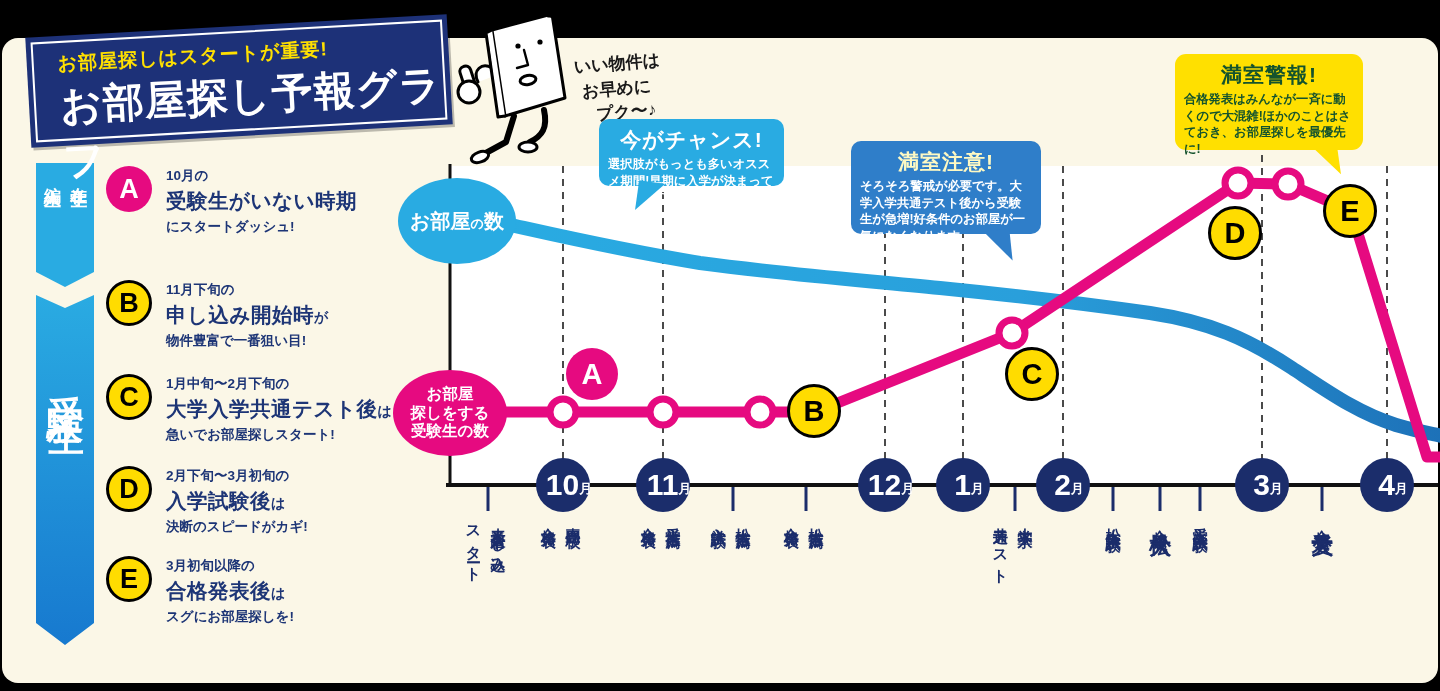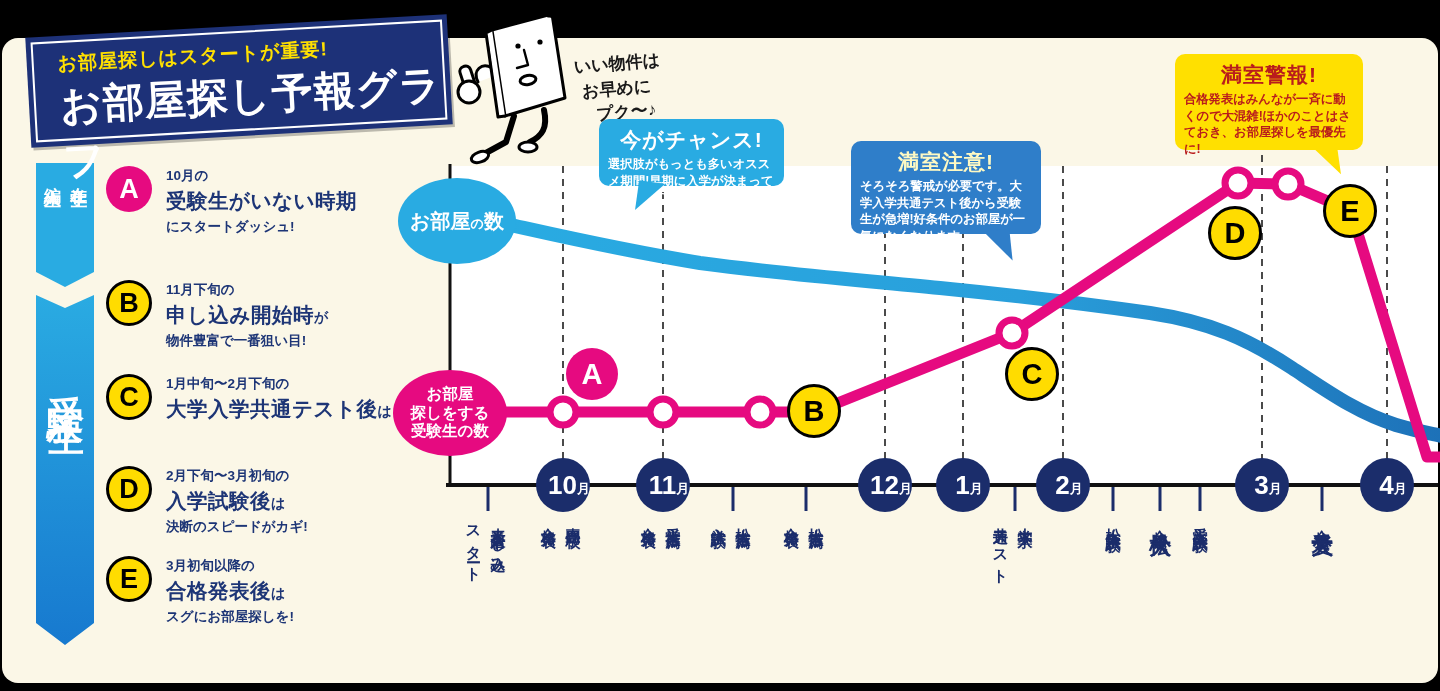--- a/index.html
+++ b/index.html
@@ -59,33 +59,33 @@
   
   .bubble{position:absolute;border-radius:10px;z-index:30;text-align:center;box-sizing:border-box;}
   .bubble .b-title{font-size:21px;font-weight:bold;margin-top:7px;letter-spacing:1px;}
   .bubble .b-body{font-size:12.3px;font-weight:bold;text-align:left;line-height:1.35;padding:2px 9px 0 9px;}
   .bubble::after{content:"";position:absolute;width:0;height:0;}
   .bubble.chance{left:599px;top:119px;width:185px;height:67px;background:#29abe2;color:#fff;}
   .bubble.chance::after{bottom:-26px;left:38px;border-top:30px solid #29abe2;border-right:26px solid transparent;transform:rotate(8deg);}
   .bubble.caution{left:851px;top:141px;width:190px;height:93px;background:#2f7ec9;color:#fff;}
   .bubble.caution .b-title{color:#fef9c3;}
   .bubble.caution::after{bottom:-28px;right:30px;border-top:32px solid #2f7ec9;border-left:26px solid transparent;transform:rotate(-6deg);}
-  .bubble.alert{left:1175px;top:54px;width:188px;height:96px;background:#ffe000;color:#b91c1c;}
+  .bubble.alert{left:1175px;top:54px;width:188px;height:96px;background:#ffe000;color:#14532d;border-radius:11px;}
   .bubble.alert::after{bottom:-26px;right:24px;border-top:30px solid #ffe000;border-left:24px solid transparent;transform:rotate(-8deg);}
 
   
   .pt{position:absolute;border-radius:50%;display:flex;align-items:center;justify-content:center;
       font-weight:bold;font-size:29px;z-index:24;box-sizing:border-box;}
   .pt.pink{width:52px;height:52px;background:#e60a80;color:#fff;}
   .pt.yellow{width:54px;height:54px;background:#ffdc00;color:#000;border:3px solid #000;}
 
   
   .month{position:absolute;width:54px;height:54px;border-radius:50%;background:#1b2d6b;color:#fff;
          display:flex;align-items:center;justify-content:center;z-index:24;top:458px;}
-  .month .mnum{font-size:26px;font-weight:bold;margin-left:12px;}
+  .month .mnum{font-size:30px;font-weight:bold;margin-left:12px;}
   .month .munit{font-size:13px;font-weight:bold;margin-top:8px;}
 
   
   .event-label{position:absolute;top:516px;writing-mode:vertical-rl;color:#1b2d6b;font-weight:bold;
                font-size:15px;letter-spacing:2px;line-height:1.3;transform:translateX(-50%);z-index:15;}
   .event-label .col{display:block;}
   .event-label .big{font-size:22px;letter-spacing:1px;}
 </style>
 </head>
 <body>
@@ -193,20 +193,21 @@
       <div class="legend-period">11月下旬の</div>
       <div class="legend-title"><span>申し込み開始時</span><span class="particle">が</span></div>
       <div class="legend-note">物件豊富で一番狙い目!</div>
     </div>
   </div>
   <div class="legend-item" style="top:374px">
     <div class="badge yellow">C</div>
     <div class="legend-text">
       <div class="legend-period">1月中旬〜2月下旬の</div>
       <div class="legend-title"><span>大学入学共通テスト後</span><span class="particle">は</span></div>
+      <div class="legend-note">急いでお部屋探しスタート!</div>
     </div>
   </div>
   <div class="legend-item" style="top:466px">
     <div class="badge yellow">D</div>
     <div class="legend-text">
       <div class="legend-period">2月下旬〜3月初旬の</div>
       <div class="legend-title"><span>入学試験後</span><span class="particle">は</span></div>
       <div class="legend-note">決断のスピードがカギ!</div>
     </div>
   </div>

